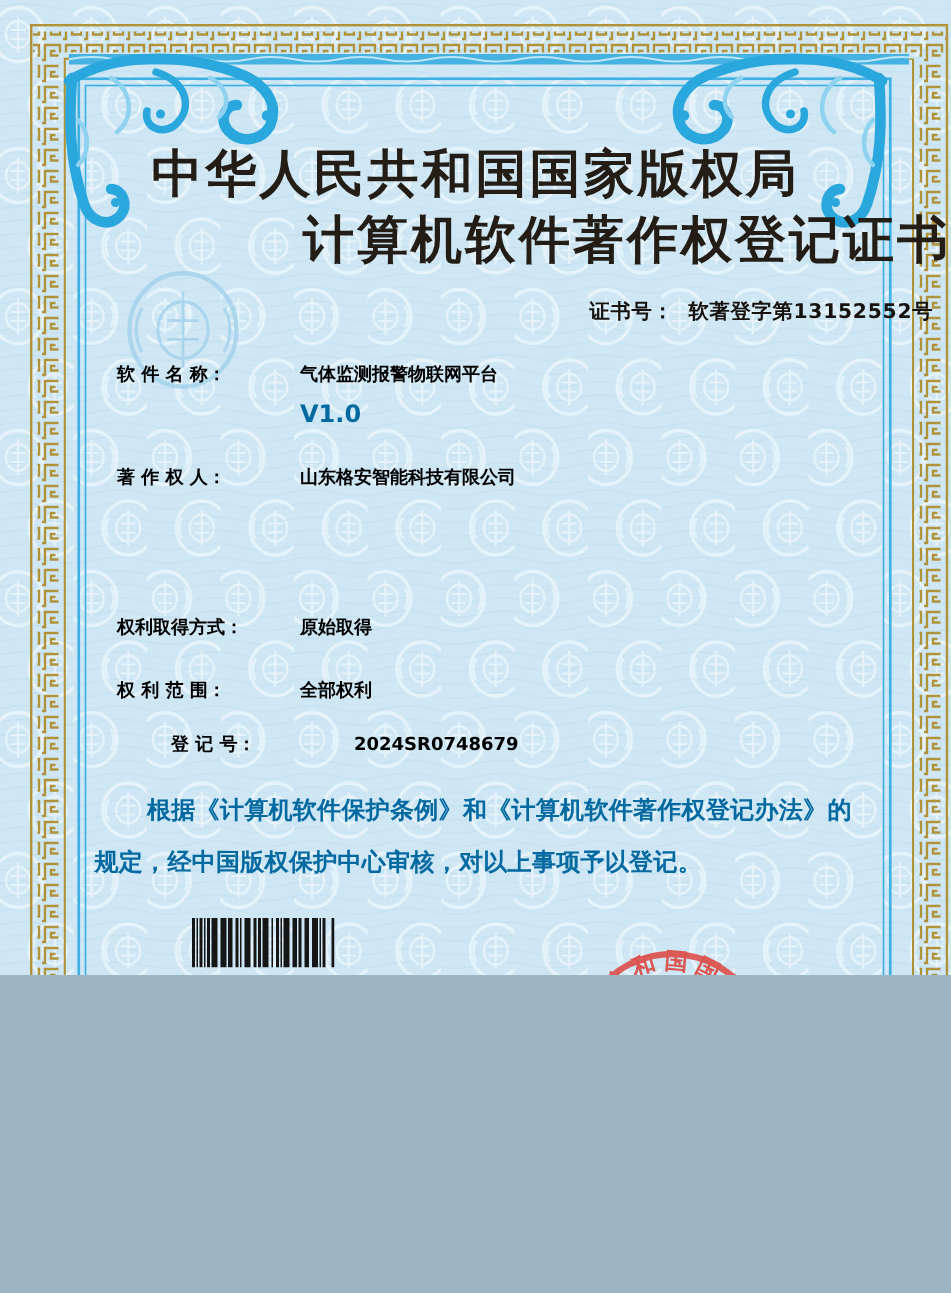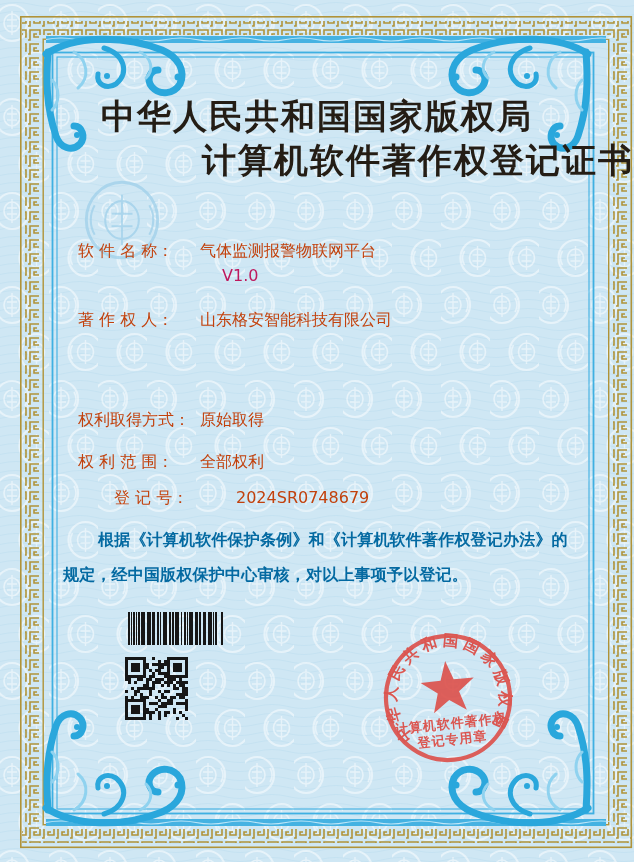--- a/index.html
+++ b/index.html
@@ -1,36 +1,36 @@
 <!DOCTYPE html>
 <html><head>
 <meta charset="utf-8">
 <style>
   html,body{margin:0;padding:0;background:#9db6c4;}
   .page{
-    position:relative;width:634px;height:862px;margin:0 auto;
+    position:relative;width:634px;height:650px;margin:0 auto;
     background:#cfe7f4;overflow:hidden;
     font-family:"DejaVu Sans","Liberation Sans",sans-serif;
   }
   .bg{position:absolute;left:0;top:0;}
   .abs{position:absolute;}
   .title{
     left:0;right:0;text-align:center;
     font-family:"Liberation Serif","DejaVu Serif",serif;
     font-weight:700;color:#241d15;letter-spacing:2px;
     font-size:34px;line-height:38px;white-space:nowrap;
   }
   .certno{
     left:393px;top:199px;font-size:13.5px;font-weight:700;color:#17120d;
     white-space:nowrap;letter-spacing:0.5px;
   }
   .certno .gap{display:inline-block;width:10px;}
-  .frow{left:78px;font-size:16px;font-weight:400;color:#c2410c;white-space:nowrap;}
+  .frow{left:78px;font-size:12px;font-weight:700;color:#000000;white-space:nowrap;}
   .frow .lbl{display:inline-block;width:122px;}
-  .vline2{left:200px;font-size:16px;font-weight:400;color:#be185d;margin-left:22px;}
+  .vline2{left:200px;font-size:16px;font-weight:700;color:#0369a1;}
   .stmt{font-size:16px;font-weight:700;color:#0369a1;white-space:nowrap;letter-spacing:0.2px;}
   .date{
     left:386px;top:754px;font-size:18px;font-weight:700;color:#14100b;
     font-family:"Liberation Serif","DejaVu Serif",serif;letter-spacing:1px;white-space:nowrap;
   }
   .sealbox{left:368px;top:618px;width:160px;height:160px;transform:rotate(-6deg);opacity:0.92;}
   .seal-arc{font-size:15.5px;letter-spacing:4.5px;font-weight:700;fill:#dc4a43;
     font-family:"Liberation Serif","DejaVu Serif",serif;}
   .seal-line{font-size:13px;font-weight:700;fill:#dc4a43;text-anchor:middle;
     font-family:"Liberation Serif","DejaVu Serif",serif;letter-spacing:1px;}
@@ -109,20 +109,23 @@
 
     <use href="#fl" transform="translate(44,40)"></use>
     <use href="#fl" transform="translate(590,40) scale(-1,1)"></use>
     <use href="#fl" transform="translate(44,822) scale(1,-1)"></use>
     <use href="#fl" transform="translate(590,822) scale(-1,-1)"></use>
   </svg>
 
   <div class="abs title" style="top:98px;">中华人民共和国国家版权局</div>
   <div class="abs title" style="top:142px;text-align:right;">计算机软件著作权登记证书</div>
 
+  <div class="abs certno">
+    <span>证书号：</span><span class="gap"></span><span>软著登字第13152552号</span>
+  </div>
 
   <div class="abs frow" style="top:241px;">
     <span class="lbl">软  件  名  称：</span><span>气体监测报警物联网平台</span>
   </div>
   <div class="abs vline2" style="top:266px;">V1.0</div>
 
   <div class="abs frow" style="top:310px;">
     <span class="lbl">著  作  权  人：</span><span>山东格安智能科技有限公司</span>
   </div>
 

